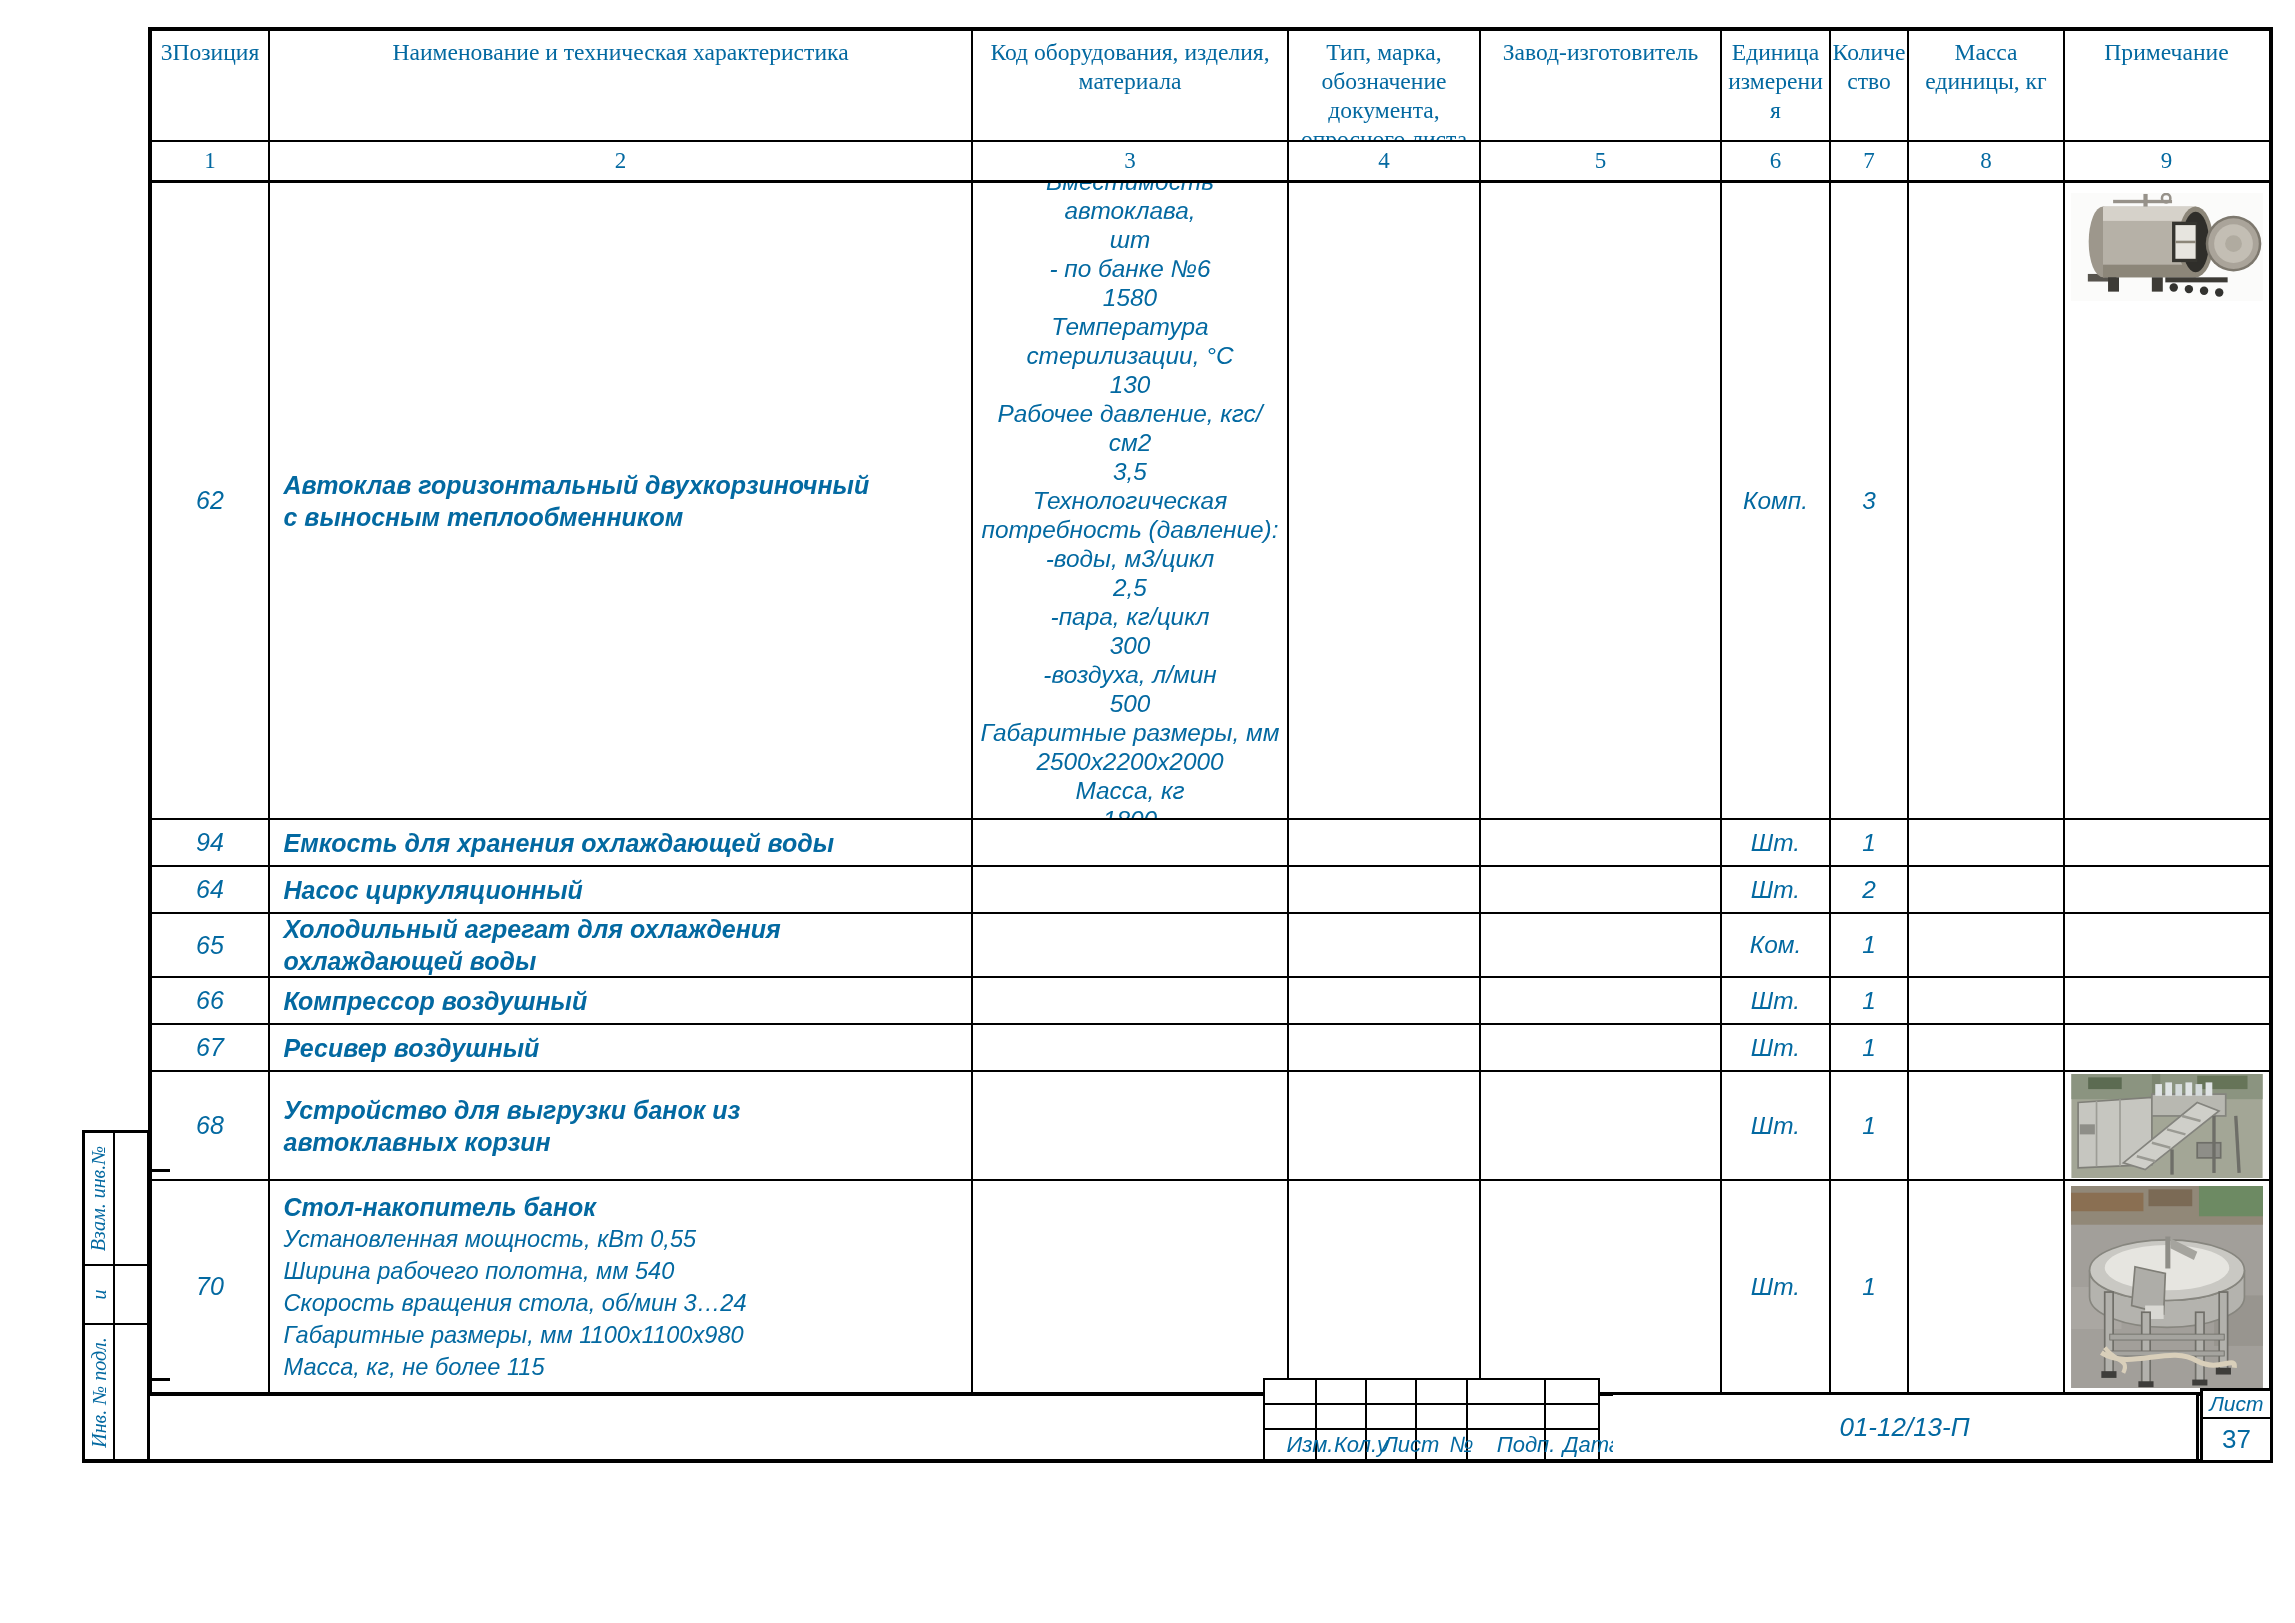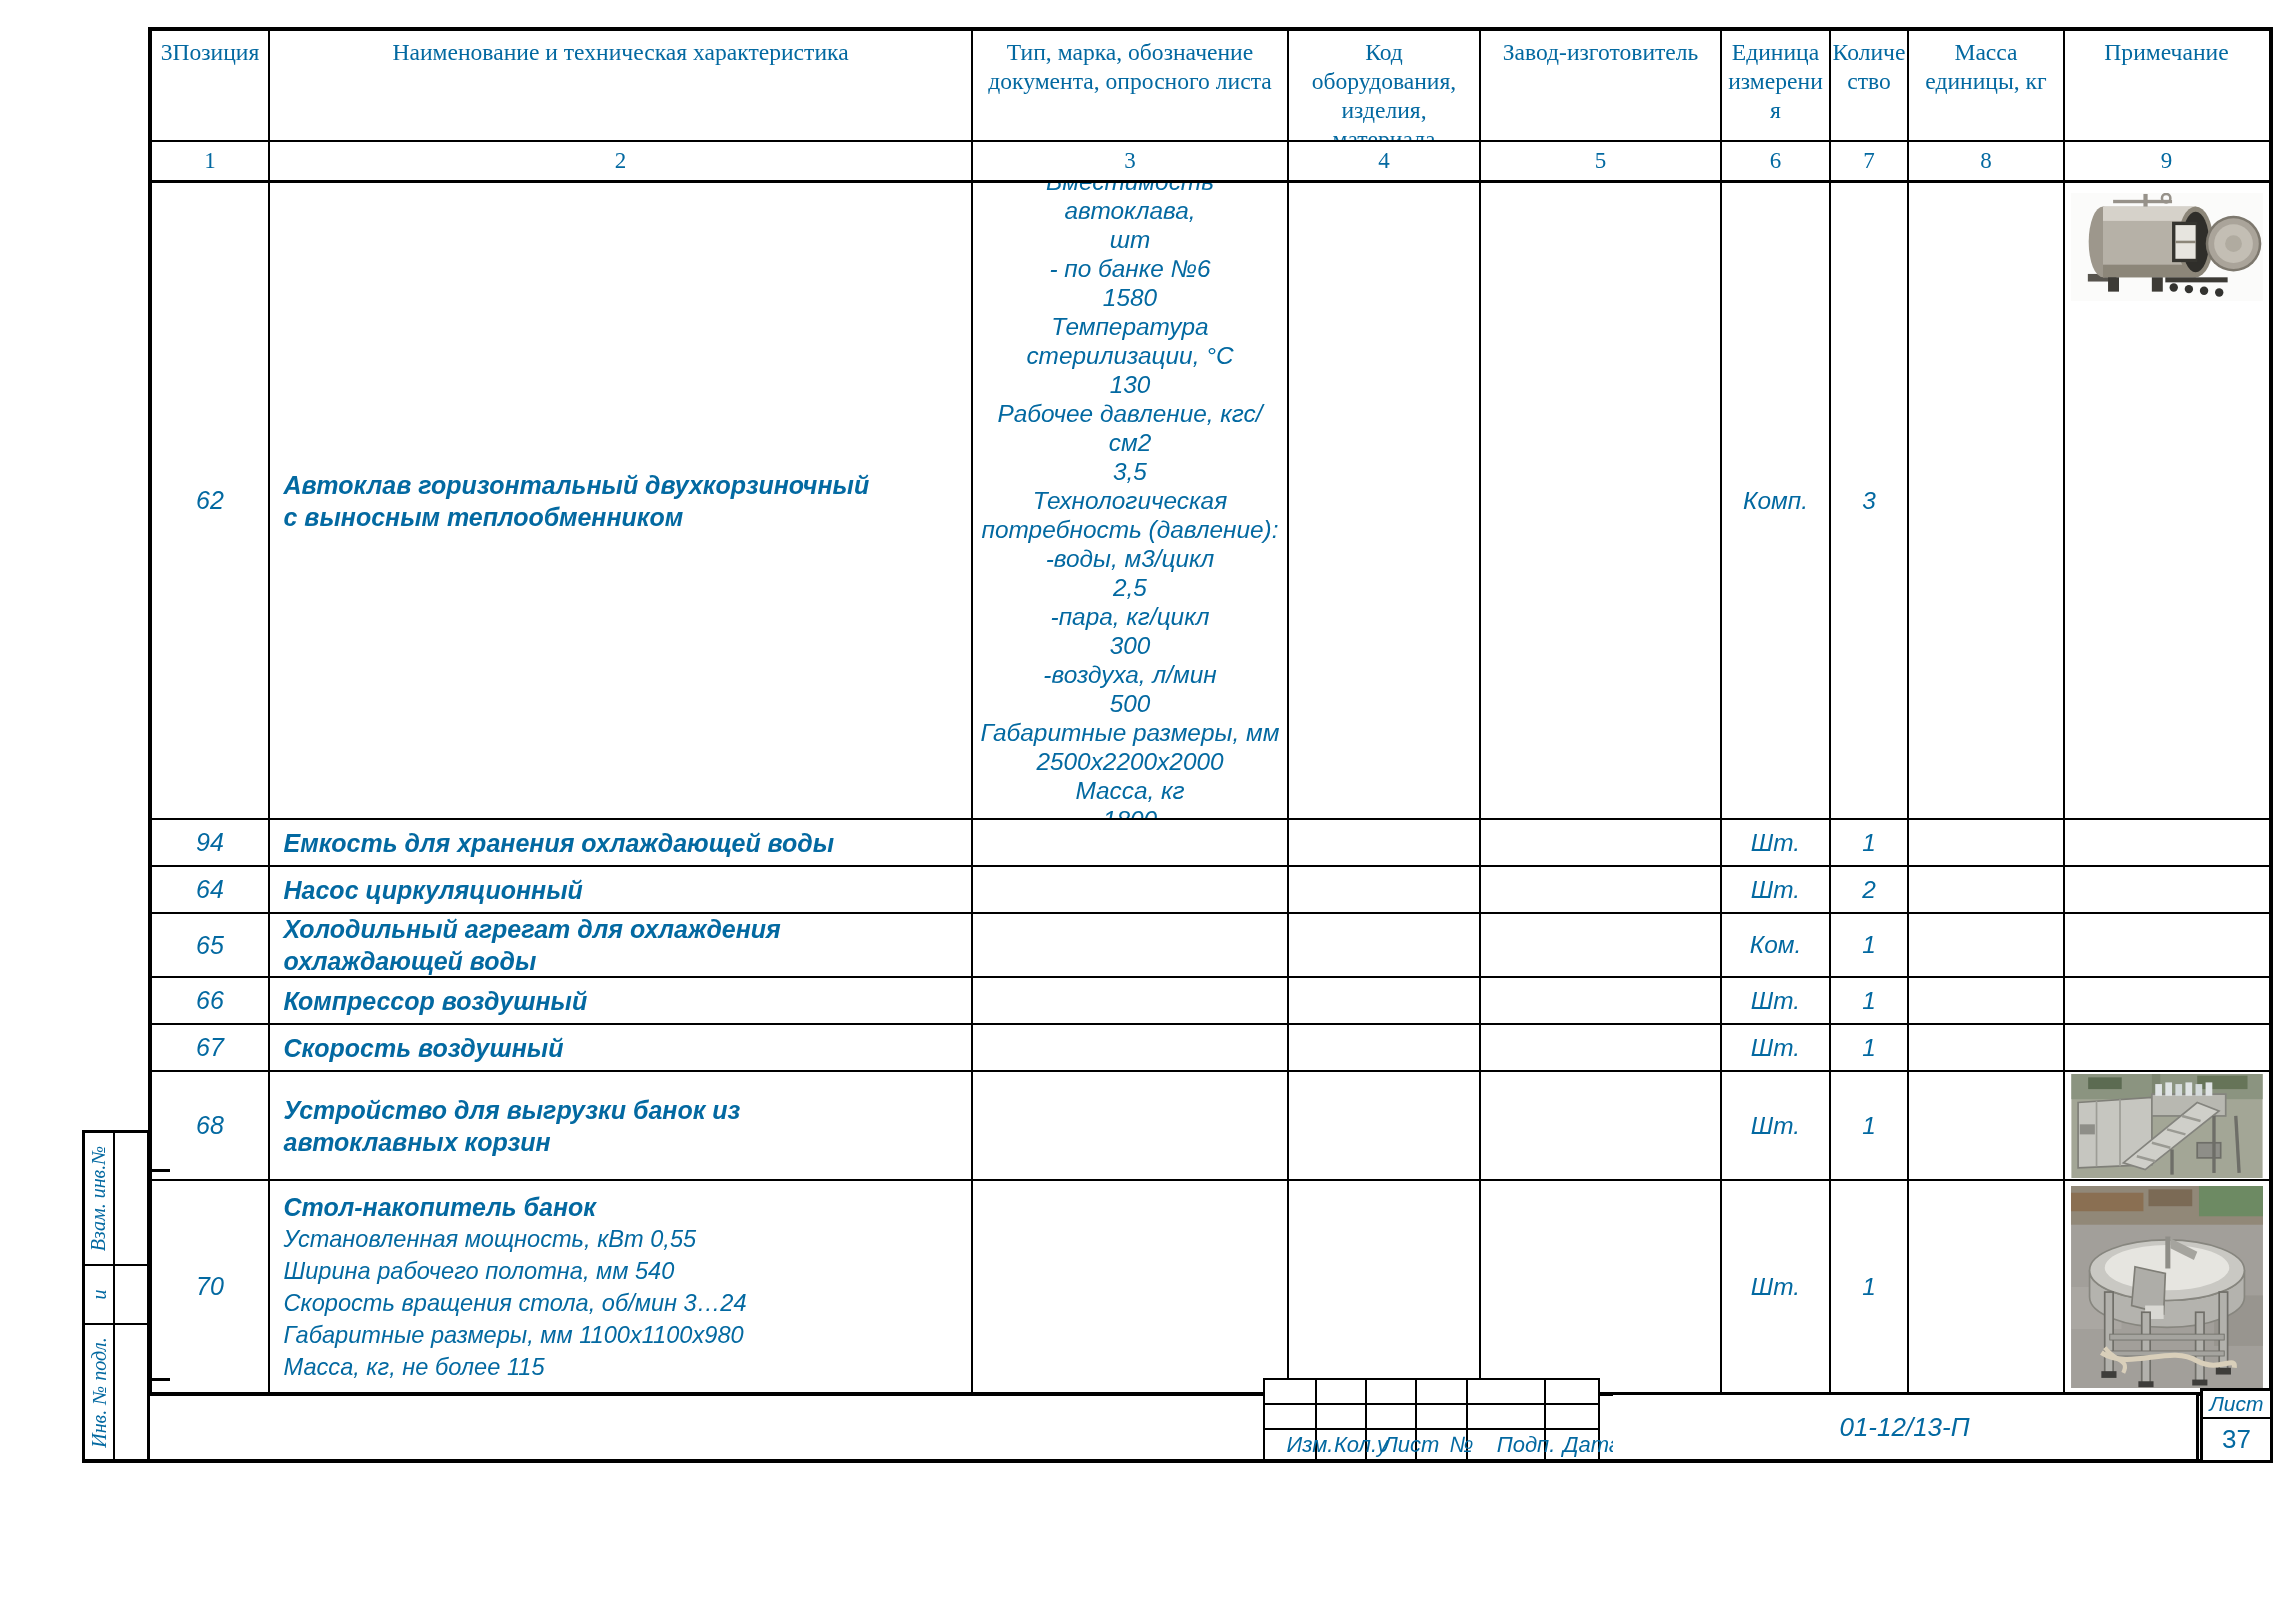--- a/index.html
+++ b/index.html
@@ -83,22 +83,22 @@
 </head>
 <body>
 
 <div class="canvas">
 
   <div class="spec-table">
 
     <div class="grid-row hrow">
       <div class="cell hcell">3Позиция</div>
       <div class="cell hcell">Наименование и техническая характеристика</div>
+      <div class="cell hcell">Код оборудования, изделия, материала</div>
       <div class="cell hcell">Тип, марка, обозначение документа, опросного листа</div>
-      <div class="cell hcell">Код оборудования, изделия, материала</div>
       <div class="cell hcell">Завод-изготовитель</div>
       <div class="cell hcell">Единица измерени я</div>
       <div class="cell hcell">Количе ство</div>
       <div class="cell hcell">Масса единицы, кг</div>
       <div class="cell hcell">Примечание</div>
     </div>
 
     <div class="grid-row nrow">
       <div class="cell ncell">1</div>
       <div class="cell ncell">2</div>
@@ -238,21 +238,21 @@
       <div class="cell c-unit">Шт.</div>
       <div class="cell c-qty">1</div>
       <div class="cell c-mass"></div>
       <div class="cell c-note"></div>
     </div>
         <div class="grid-row trow" data-pos="67">
       <div class="cell c-pos">
             <span>67</span>
           </div>
       <div class="cell c-name">
-        <div class="name-text">Скорость воздушный</div>
+        <div class="name-text">Ресивер воздушный</div>
 
       </div>
       <div class="cell c-type"></div>
       <div class="cell c-code"></div>
       <div class="cell c-mfr"></div>
       <div class="cell c-unit">Шт.</div>
       <div class="cell c-qty">1</div>
       <div class="cell c-mass"></div>
       <div class="cell c-note"></div>
     </div>

